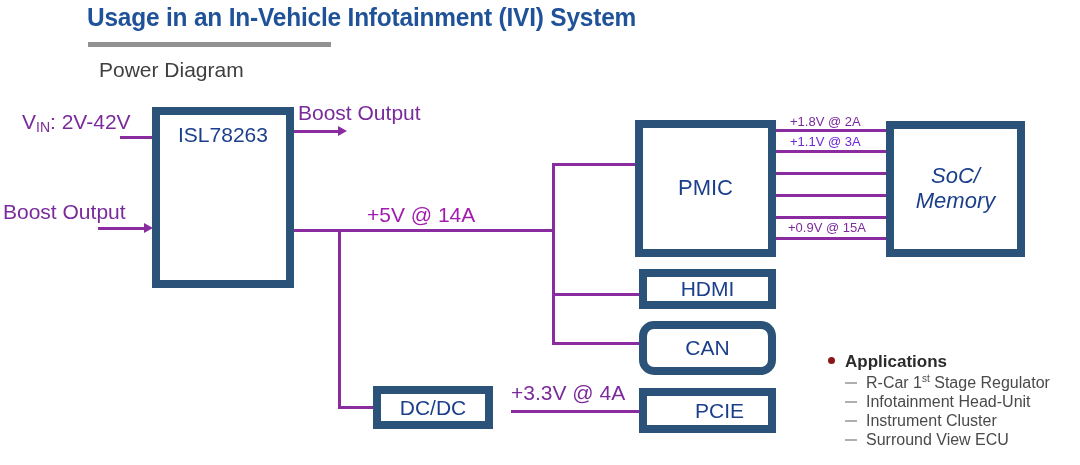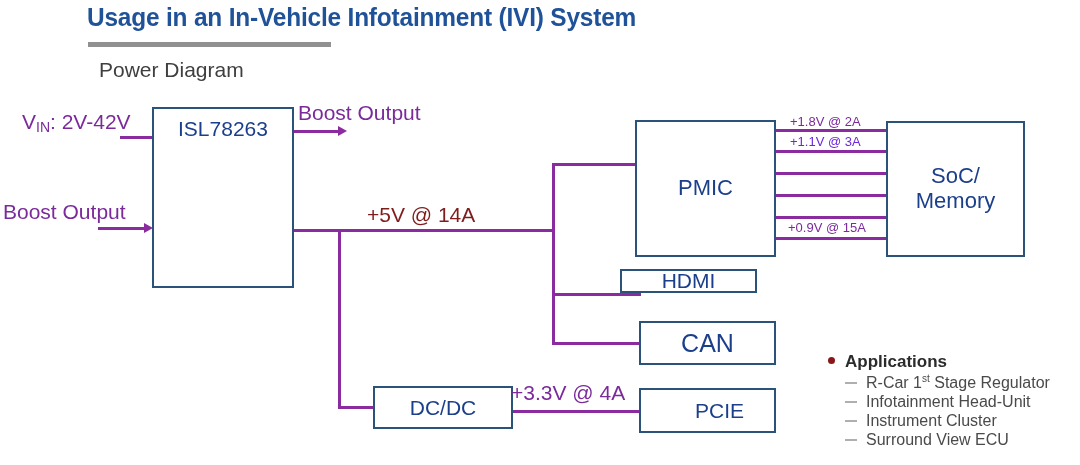--- a/index.html
+++ b/index.html
@@ -44,38 +44,38 @@
     top: 58px;
     font-size: 21px;
     color: #3F3F3F;
     white-space: nowrap;
   }
 
   
   .box {
     position: absolute;
     box-sizing: border-box;
-    border: 2px solid #0c4a6e;
+    border: 8px solid #0c4a6e;
     background: #ffffff;
     color: #1B3F8B;
     display: flex;
     align-items: center;
     justify-content: center;
     text-align: center;
     line-height: 1.12;
     z-index: 4;
   }
 
   #box-isl        { left:152px; top:107px; width:142px; height:181px; font-size:21px; align-items:flex-start; padding-top:8px; }
   #box-pmic       { left:635px; top:120px; width:141px; height:137px; font-size:22px; }
   #box-soc        { left:886px; top:121px; width:139px; height:136px; font-size:22px; }
-  #box-hdmi       { left:620px; top:269px; width:137px; height:24px;  font-size:21px; }
-  #box-can        { left:639px; top:321px; width:137px; height:44px;  font-size:25px; }
+  #box-hdmi       { left:639px; top:269px; width:137px; height:40px;  font-size:21px; }
+  #box-can        { left:639px; top:321px; width:137px; height:54px;  font-size:21px;border-radius:15px; }
   #box-pcie       { left:639px; top:388px; width:137px; height:45px;  font-size:21px;padding-left:24px; }
-  #box-dcdc       { left:373px; top:386px; width:140px; height:43px;  font-size:21px; }
+  #box-dcdc       { left:373px; top:386px; width:120px; height:43px;  font-size:21px; }
 
   
   .wire-h {
     position: absolute;
     height: 3px;
     background: #8B2BA0;
     z-index: 2;
   }
   .wire-v {
     position: absolute;
@@ -188,35 +188,35 @@
   <div class="wire-h" style="left: 775px; top: 150px; width: 113px; background: rgb(139, 43, 160);"></div>
   <div class="wire-h" style="left: 775px; top: 172px; width: 113px; background: rgb(139, 43, 160);"></div>
   <div class="wire-h" style="left: 775px; top: 194px; width: 113px; background: rgb(139, 43, 160);"></div>
   <div class="wire-h" style="left: 775px; top: 216px; width: 113px; background: rgb(139, 43, 160);"></div>
   <div class="wire-h" style="left: 775px; top: 237px; width: 113px; background: rgb(139, 43, 160);"></div>
 
   <div class="wire-label" id="lbl-vin" style="color: rgb(123, 42, 155);"><span>V</span><sub>IN</sub><span>: 2V-42V</span></div>
 
   <div class="wire-label" id="lbl-boost-in" style="color: rgb(123, 42, 155);">Boost Output</div>
   <div class="wire-label" id="lbl-boost-out" style="color: rgb(123, 42, 155);">Boost Output</div>
-  <div class="wire-label" id="lbl-5v" style="color: #7f1d1d;">+5V @ 14A</div>
+  <div class="wire-label" id="lbl-5v" style="color: #a21caf;">+5V @ 14A</div>
   <div class="wire-label" id="lbl-33v" style="color: rgb(123, 42, 155);">+3.3V @ 4A</div>
   <div class="wire-label" id="lbl-rail-18" style="color: rgb(123, 42, 155);">+1.8V @ 2A</div>
   <div class="wire-label" id="lbl-rail-11" style="color: #6d28d9;">+1.1V @ 3A</div>
   <div class="wire-label" id="lbl-rail-09" style="color: rgb(123, 42, 155); text-align: right;">+0.9V @ 15A</div>
 
   <div class="box" id="box-isl" style="border-color: rgb(43, 83, 121); color: rgb(27, 63, 139);">
     <span>ISL78263</span>
   </div>
 
   <div class="box" id="box-pmic" style="border-color: rgb(43, 83, 121); color: rgb(27, 63, 139);">
     <span>PMIC</span>
   </div>
 
-  <div class="box" id="box-soc" style="border-color: rgb(43, 83, 121); color: rgb(27, 63, 139);">
+  <div class="box" id="box-soc" style="border-color: rgb(43, 83, 121); color: rgb(27, 63, 139); font-style: italic;">
     <div>
       <div>SoC/</div>
       <div>Memory</div>
     </div>
   </div>
 
   <div class="box" id="box-hdmi" style="border-color: rgb(43, 83, 121); color: rgb(27, 63, 139);">
     <span>HDMI</span>
   </div>
 

